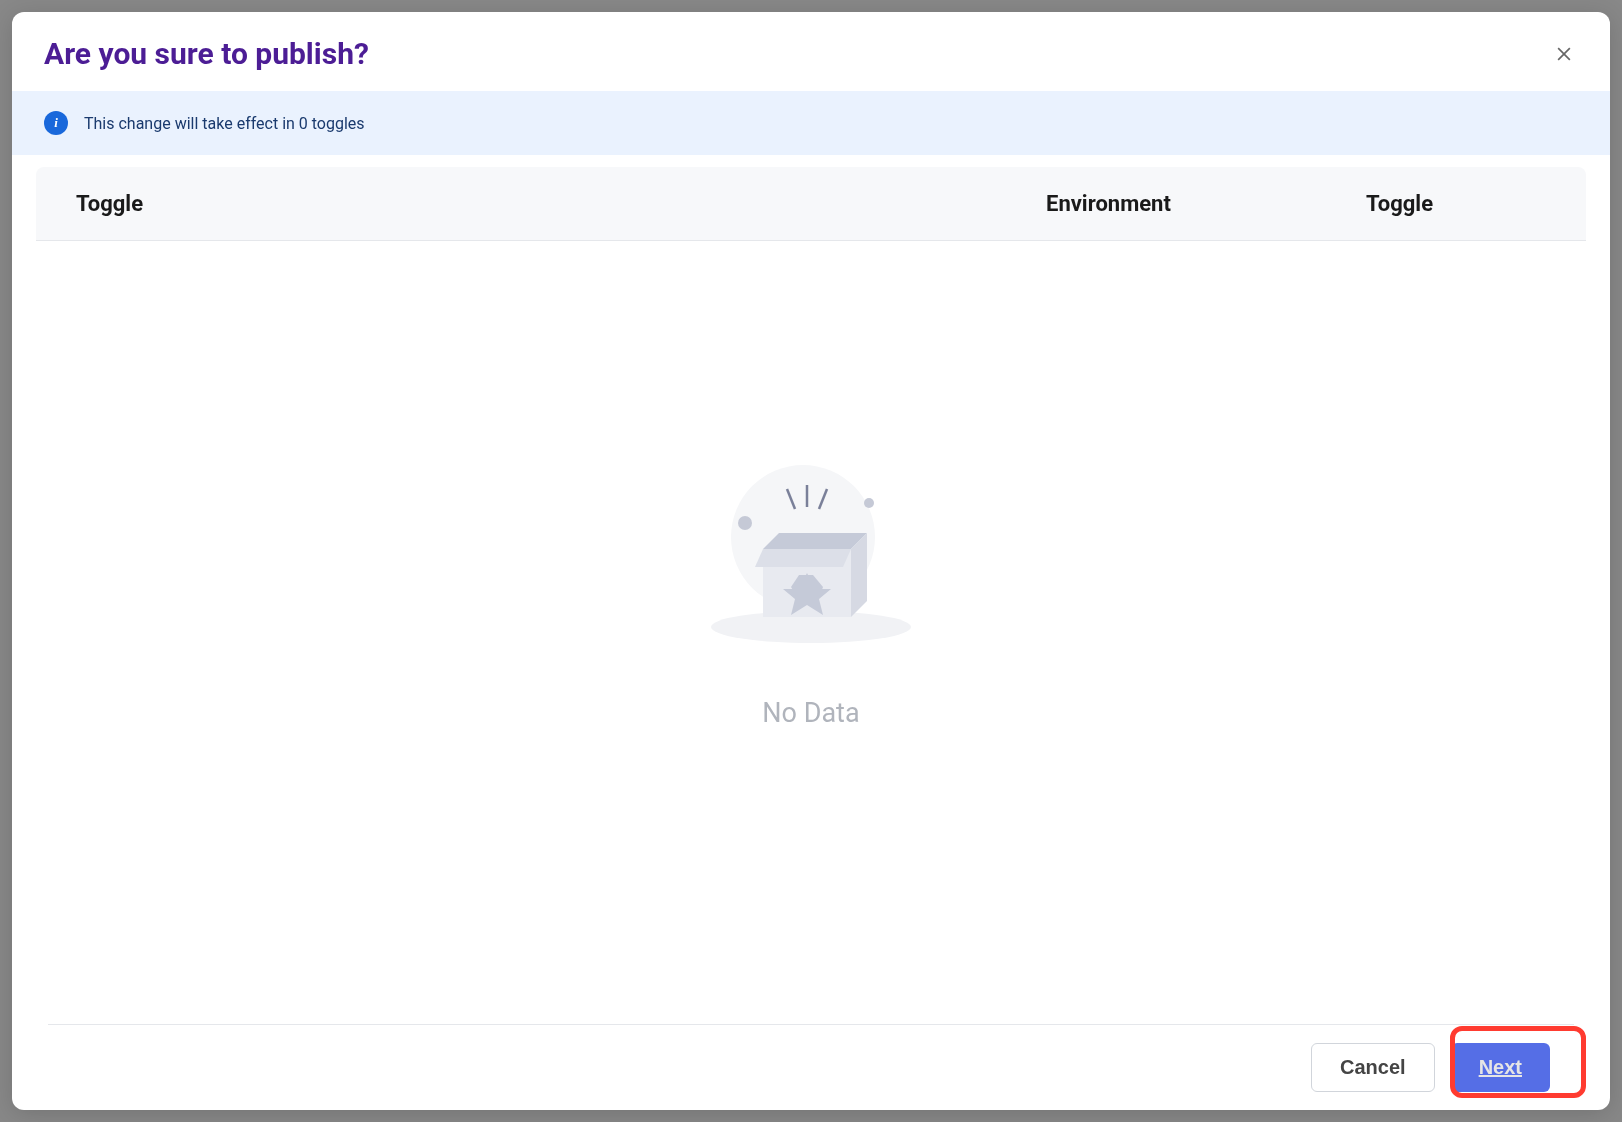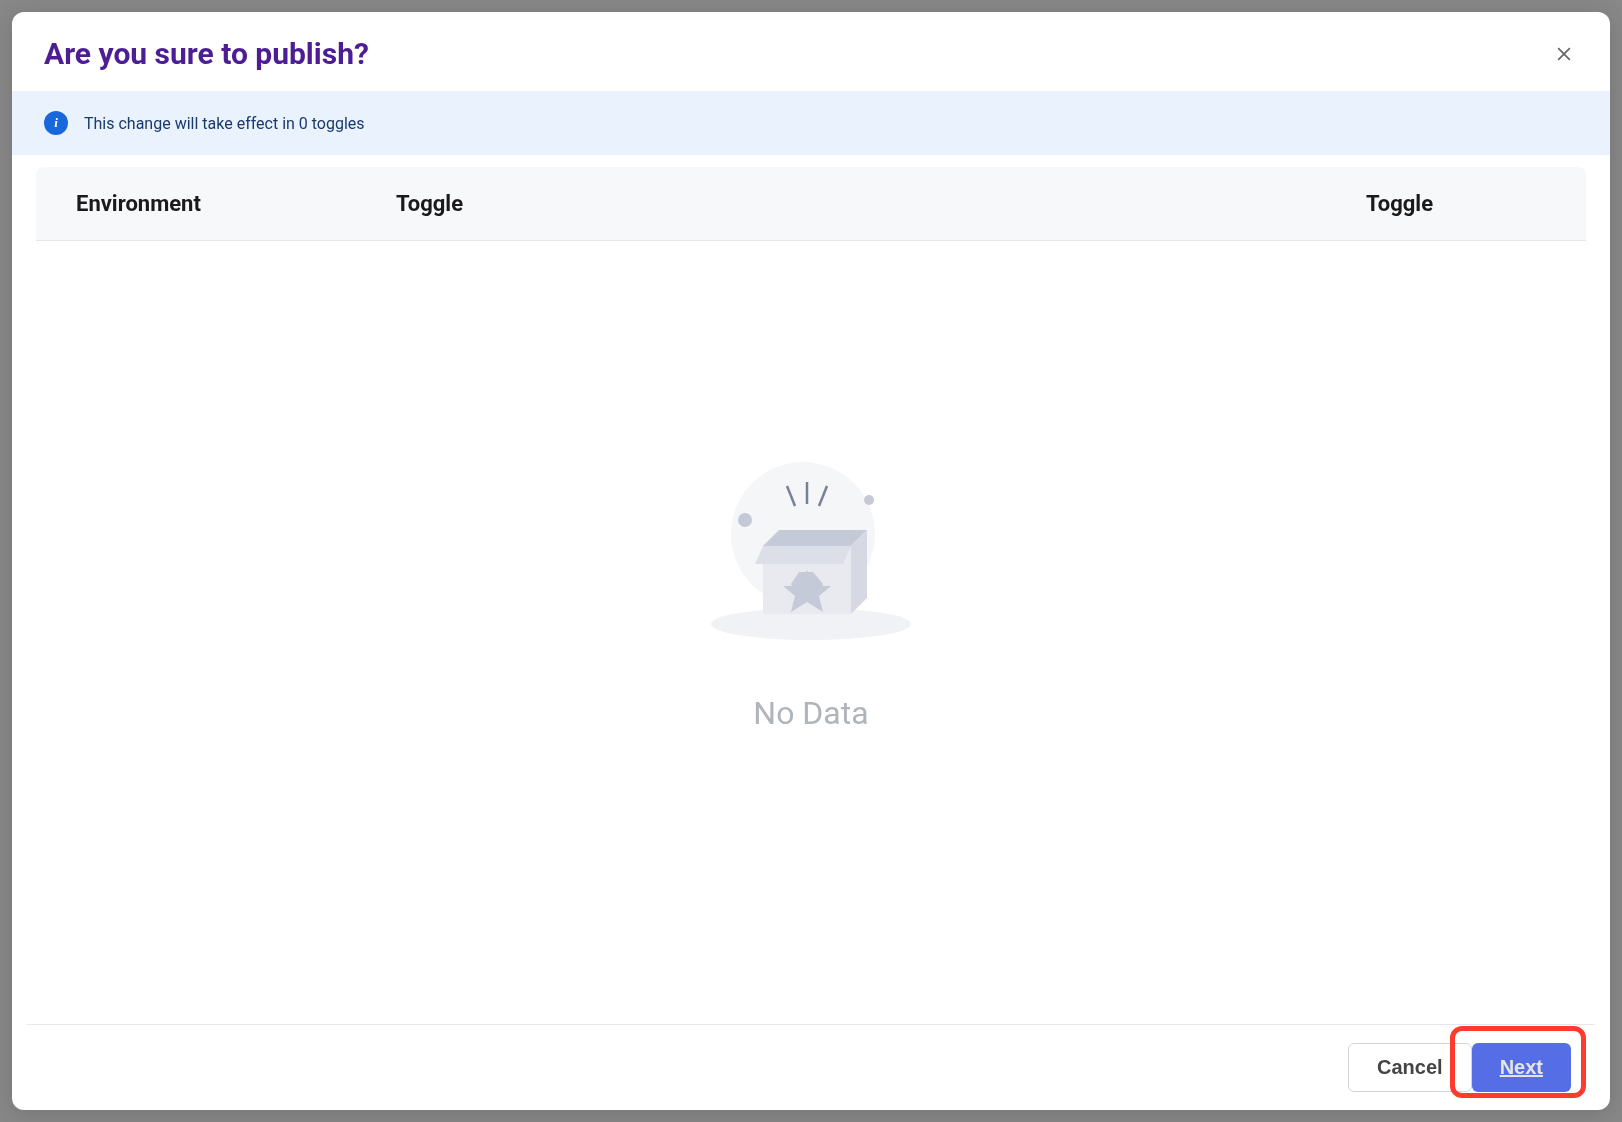--- a/index.html
+++ b/index.html
@@ -133,31 +133,32 @@
     }
     
     .empty-illustration {
       width: 220px;
       height: 200px;
       position: relative;
       margin-bottom: 40px;
     }
     
     .empty-text {
-      font-size: 32px;
+      font-size: 27px;
       color: #b0b4bc;
       font-weight: 400;
     }
     
     .modal-footer {
       border-top: 1px solid #e5e7eb;
       padding: 18px 24px;
       display: flex;
       justify-content: flex-end;
-      margin: 0 15px;
+      gap: 16px;
+      margin: 0 36px;
     }
     
     .btn {
       padding: 12px 28px;
       font-size: 20px;
       font-weight: 600;
       border-radius: 6px;
       cursor: pointer;
       border: none;
     }
@@ -200,22 +201,22 @@
     </button>
   </div>
 
   <div class="info-banner">
     <div class="info-icon">i</div>
     <div class="info-text">This change will take effect in 0 toggles</div>
   </div>
 
   <div class="modal-body">
     <div class="table-header">
+      <div class="th th-toggle">Toggle</div>
       <div class="th th-env">Environment</div>
-      <div class="th th-toggle">Toggle</div>
       <div class="th th-status">Toggle</div>
     </div>
 
     <div class="empty-state">
       <div class="empty-illustration">
         <svg viewBox="0 0 220 200" width="220" height="200">
           <ellipse cx="110" cy="170" rx="100" ry="16" fill="#f1f2f5"></ellipse>
           <ellipse cx="102" cy="80" rx="72" ry="72" fill="#f5f6f8"></ellipse>
           <circle cx="44" cy="66" r="7" fill="#c5c9d6"></circle>
           <circle cx="168" cy="46" r="5" fill="#c5c9d6"></circle>

